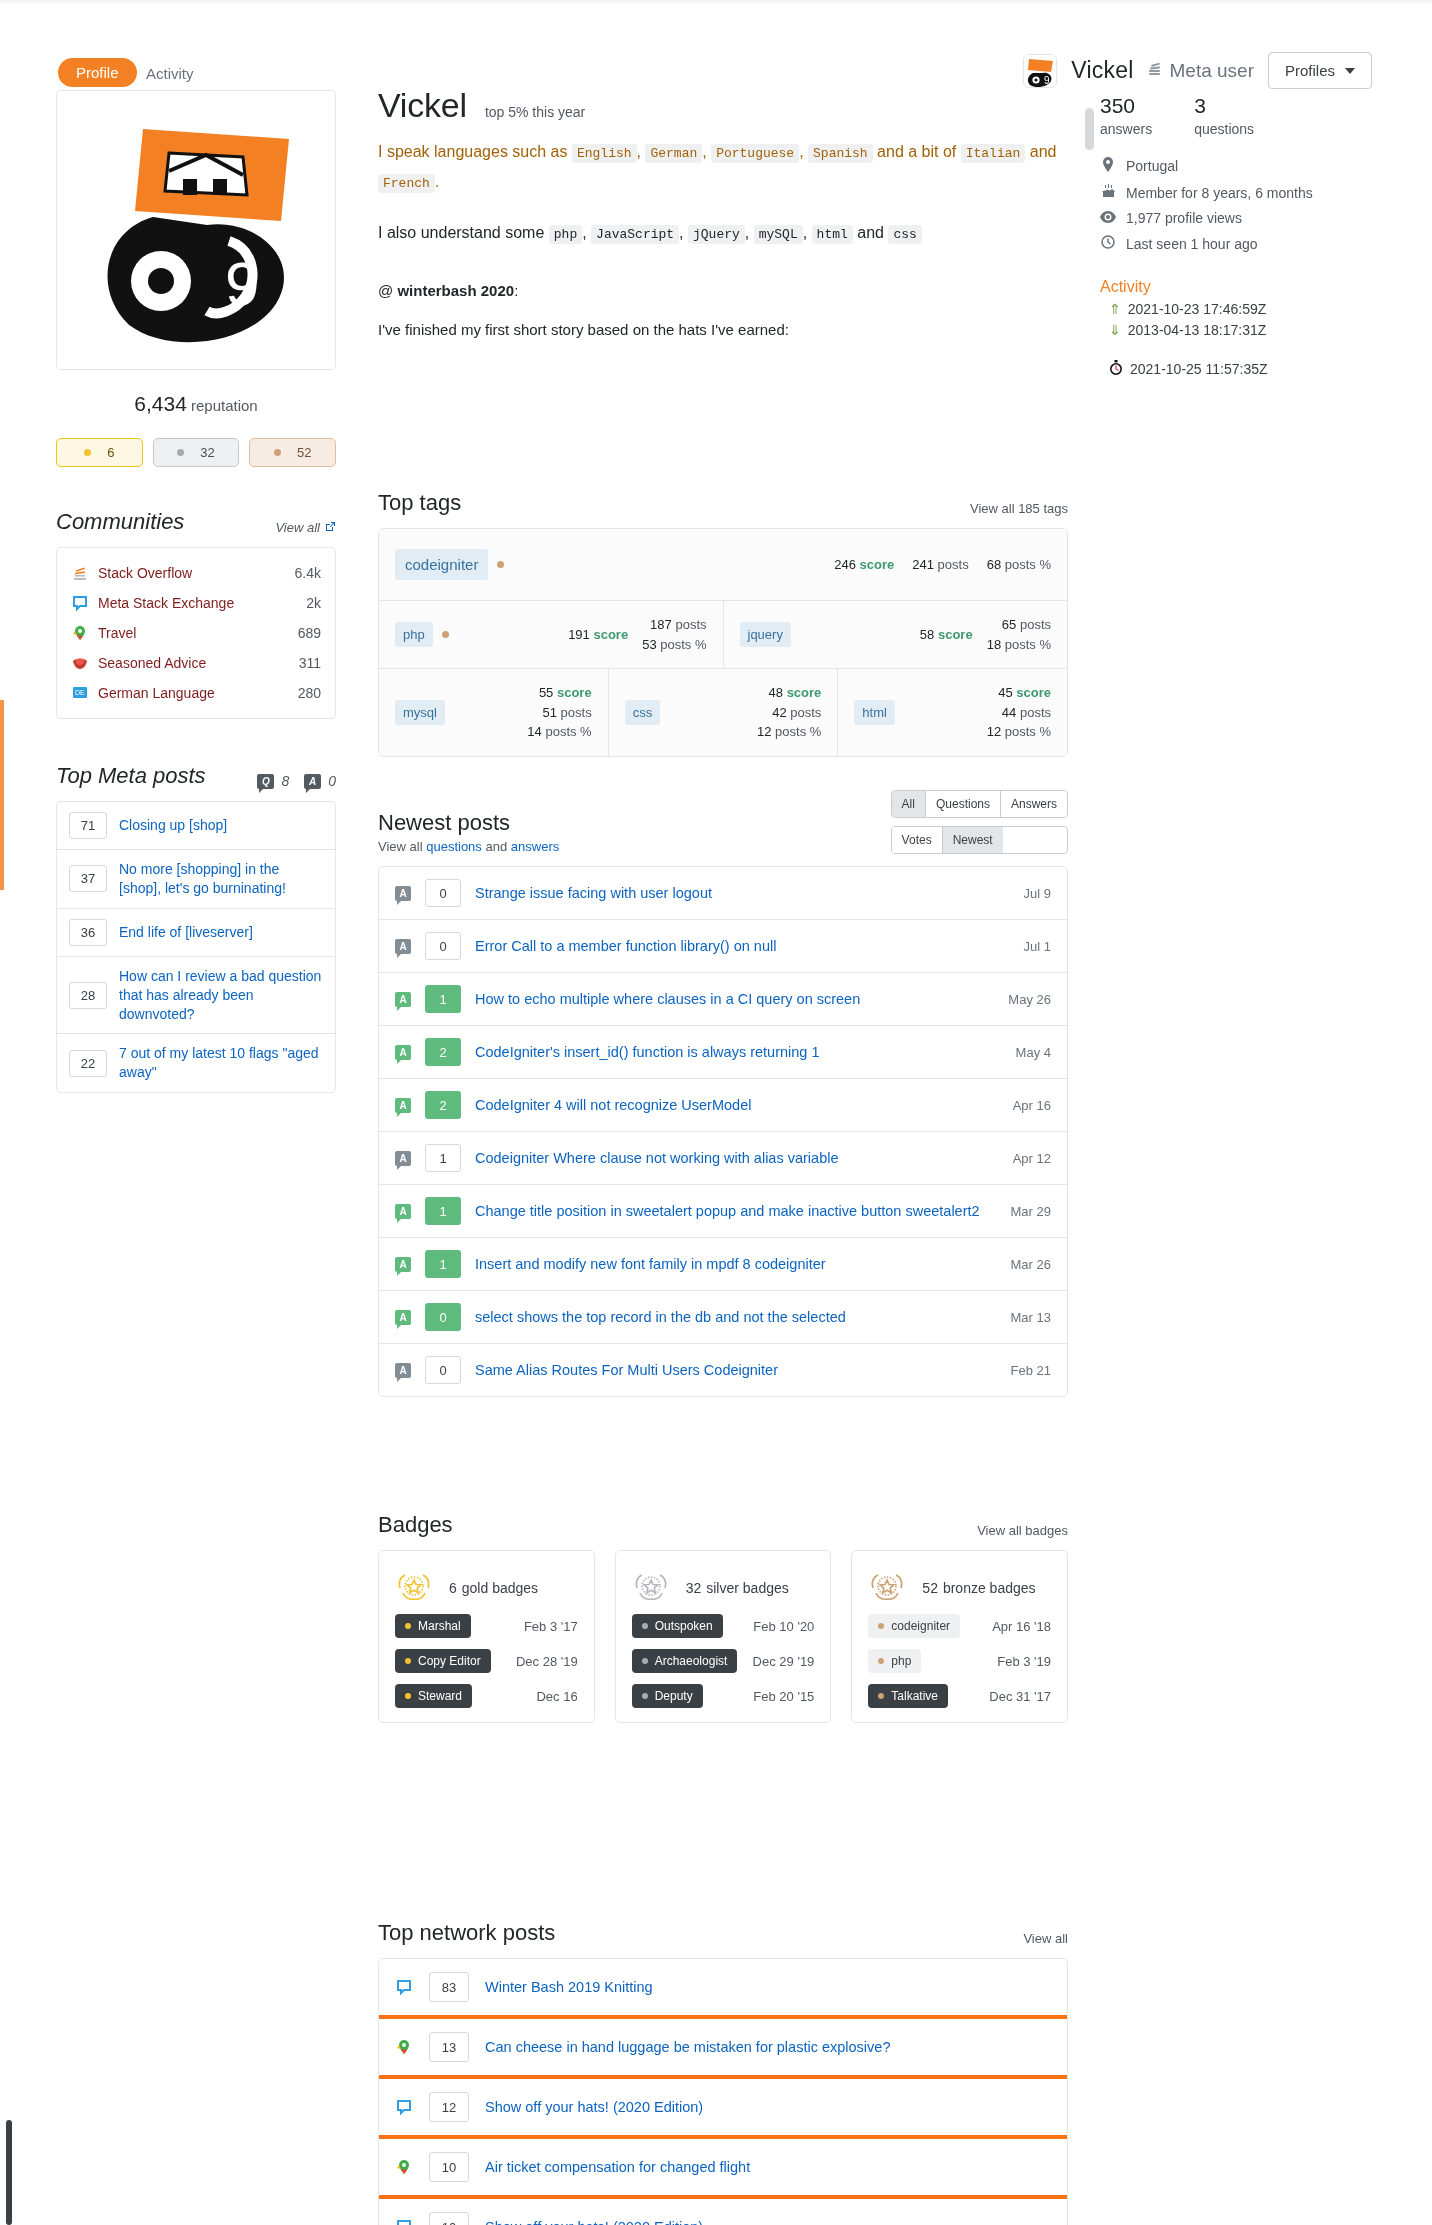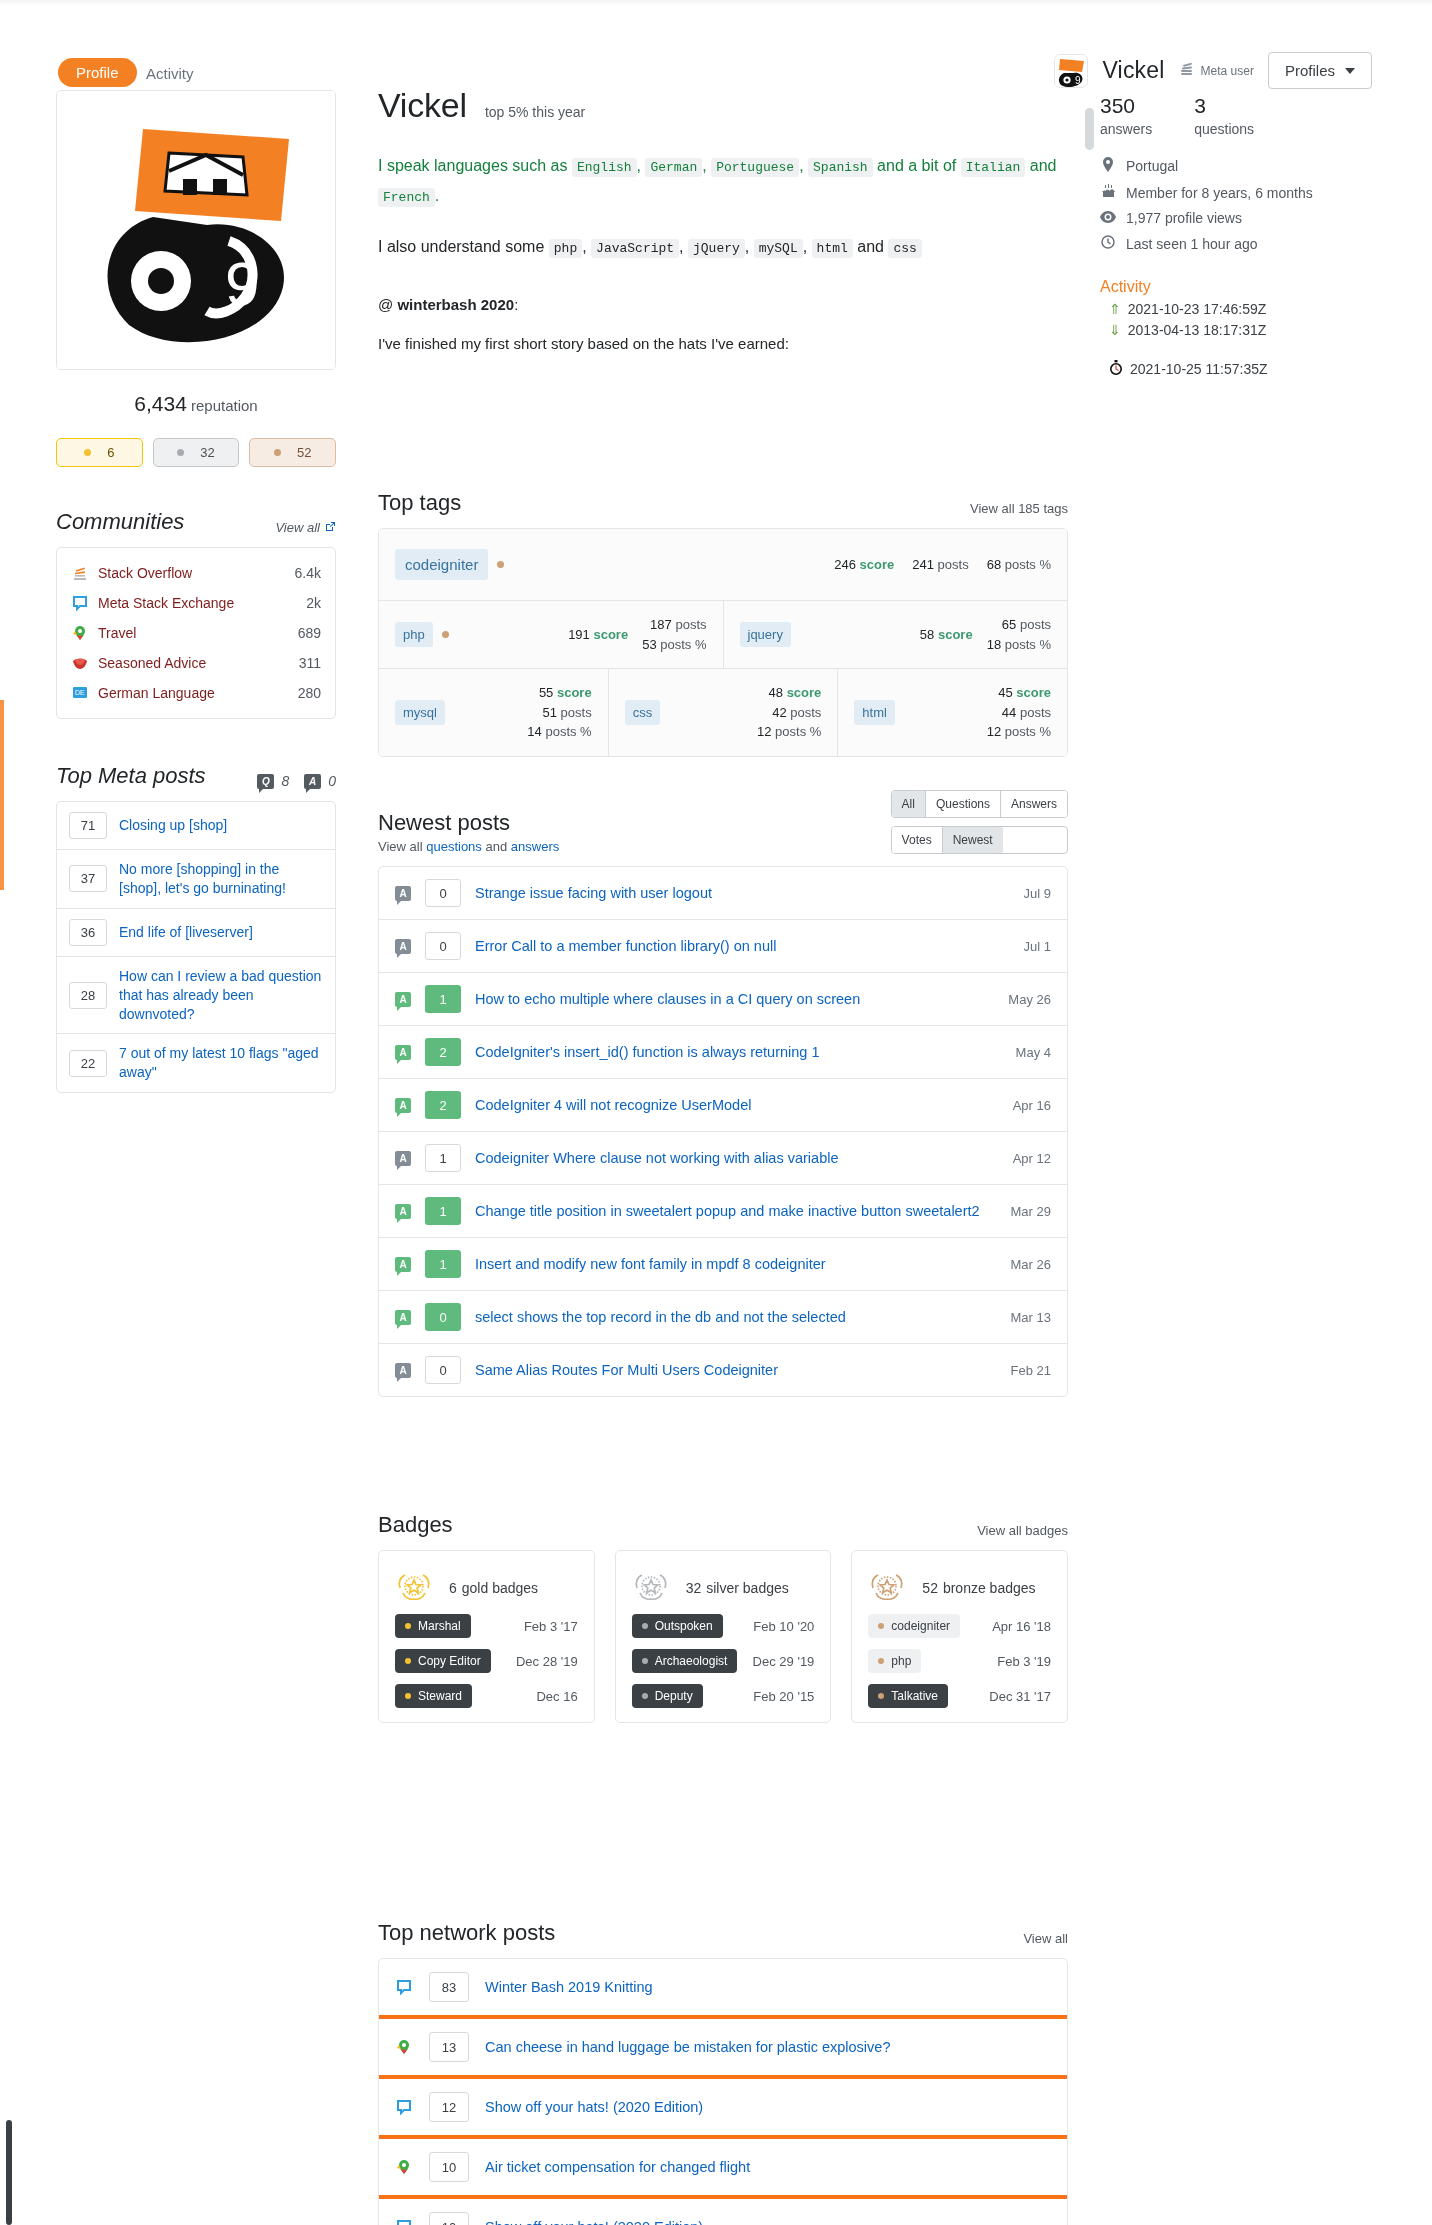--- a/index.html
+++ b/index.html
@@ -29,21 +29,21 @@
   .tab-activity {
     position: absolute; left: 146px; top: 41px;
     color: #6a737c; font-size: 15px;
   }
   .hdr-user { position: absolute; right: 28px; top: 28px; display: flex; align-items: center; gap: 14px; }
   .hdr-avatar {
     width: 34px; height: 34px; border-radius: 6px; overflow: hidden;
     background: #fff; border: 1px solid #e3e6e8; position: relative; flex: none;
   }
   .hdr-name { font-size: 23px; color: #232629; letter-spacing: .2px; }
-  .hdr-meta { font-size: 12px; color: #6a737c; display: flex; align-items: center; gap: 7px; }
+  .hdr-meta { font-size: 19px; color: #6a737c; display: flex; align-items: center; gap: 7px; }
   .btn-profiles {
     border: 1px solid #c8ccd0; border-radius: 4px; background: #fff;
     color: #3b4045; font-size: 15px; padding: 9px 16px; display: flex; gap: 10px; align-items: center;
   }
   .caret { width: 0; height: 0; border-left: 5px solid transparent; border-right: 5px solid transparent; border-top: 6px solid #3b4045; }
 
   
   .left { position: absolute; left: 56px; top: 90px; width: 280px; }
   .avatar-big {
     width: 280px; height: 280px; border: 1px solid #e3e6e8; border-radius: 5px;
@@ -78,21 +78,21 @@
   .mp-row:first-child { border-top: none; }
   .mp-score { min-width: 38px; height: 27px; border: 1px solid #d6d9dc; border-radius: 3px;
               display: flex; align-items: center; justify-content: center; font-size: 13px; color: #3b4045; flex: none; }
   .mp-title { color: #0c64c0; font-size: 14px; line-height: 1.35; }
 
   
   .main { position: absolute; left: 378px; top: 86px; width: 700px; }
   .name-row { display: flex; align-items: baseline; gap: 18px; }
   .big-name { font-size: 34px; font-weight: 400; color: #232629; letter-spacing: -.2px; }
   .top-pct { font-size: 14px; color: #525960; }
-  .bio { margin-top: 26px; font-size: 16px; color: #15803d; line-height: 1.9; }
+  .bio { margin-top: 12px; font-size: 16px; color: #a16207; line-height: 1.9; }
   .code {
     font-family: "Liberation Mono", monospace; font-size: 13px;
     background: #eff0f1; border-radius: 3px; padding: 2px 5px;
   }
   .bio2 { margin-top: 20px; font-size: 16px; line-height: 1.9; }
   .wb { margin-top: 34px; font-size: 15px; color: #232629; }
   .wb b { font-weight: bold; }
   .wb2 { margin-top: 22px; font-size: 15px; color: #232629; }
 
   

